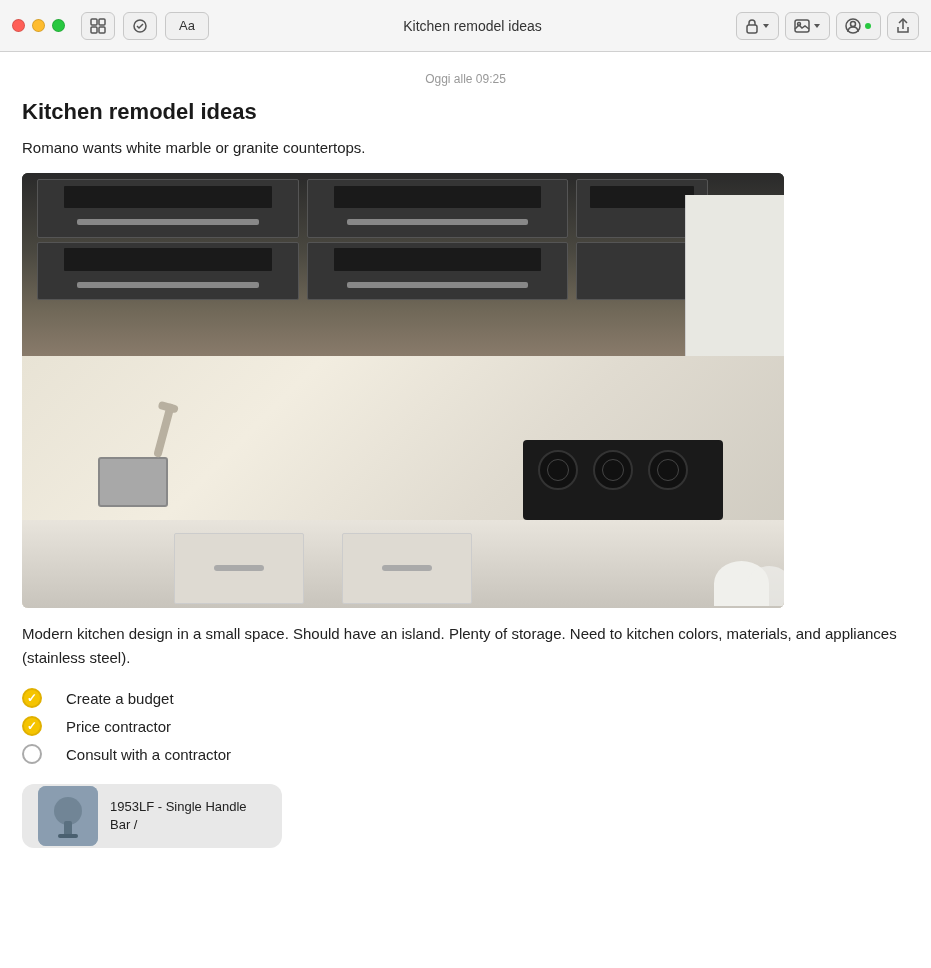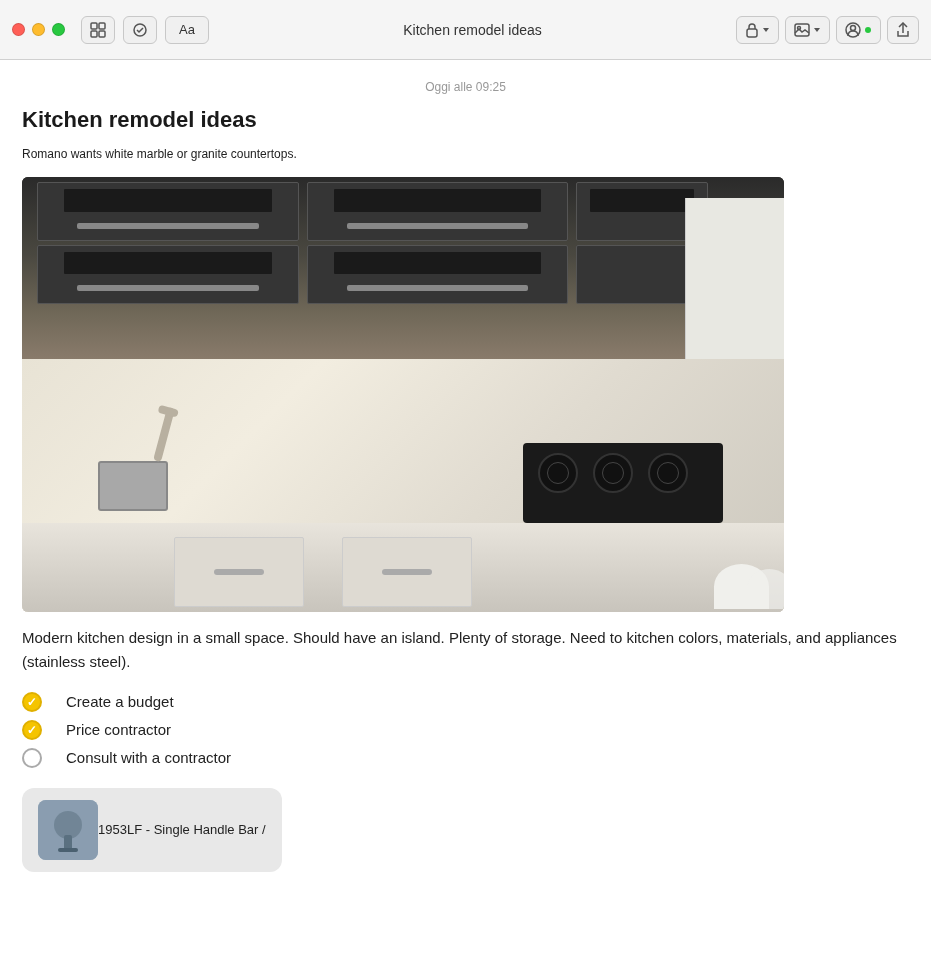--- a/index.html
+++ b/index.html
@@ -15,21 +15,21 @@
       height: 968px;
       overflow: hidden;
     }
 
     
     .titlebar {
       display: flex;
       align-items: center;
       background: #f5f5f5;
       border-bottom: 1px solid #d0d0d0;
-      height: 60px;
+      height: 52px;
       padding: 0 12px;
       gap: 8px;
     }
 
     .traffic-lights {
       display: flex;
       gap: 7px;
       align-items: center;
       margin-right: 8px;
     }
@@ -111,21 +111,21 @@
 
     .note-title {
       font-size: 22px;
       font-weight: 700;
       color: #1a1a1a;
       margin-bottom: 10px;
       line-height: 1.3;
     }
 
     .note-subtitle {
-      font-size: 12px;
+      font-size: 15px;
       color: #222;
       margin-bottom: 14px;
       line-height: 1.5;
     }
 
     .note-image {
       width: 762px;
       height: 435px;
       border-radius: 6px;
       overflow: hidden;
@@ -397,24 +397,24 @@
 
     .check-circle.unchecked {
       background: white;
       border: 2px solid #aaa;
     }
 
     
     .bottom-card {
       background: #e8e8e8;
       border-radius: 12px;
-      padding: 12px 16px;
-      display: flex;
-      align-items: center;
-      gap: 0;
+      padding: 2px 16px;
+      display: flex;
+      align-items: center;
+      gap: 12px;
       margin-top: 4px;
       width: 260px;
       position: relative;
     }
 
     .card-thumbnail {
       width: 60px;
       height: 60px;
       border-radius: 8px;
       background: #9ab0c0;

